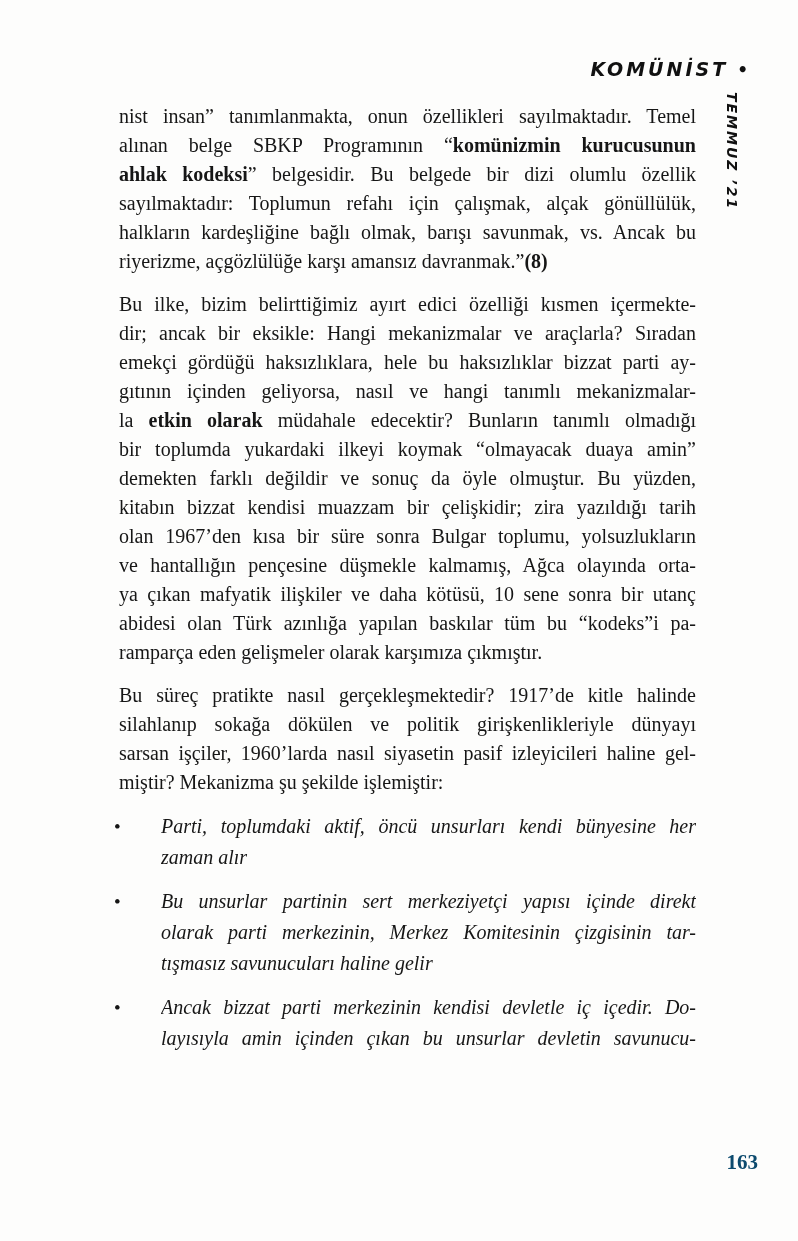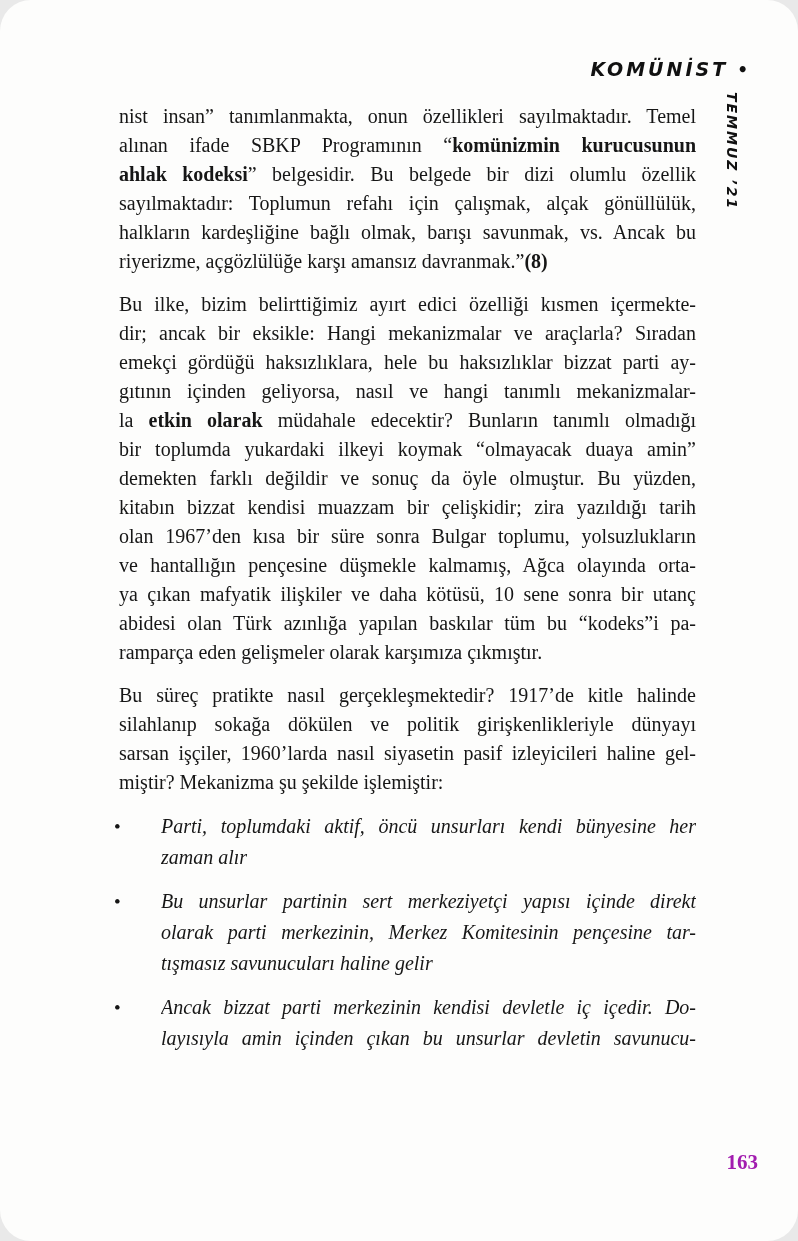--- a/index.html
+++ b/index.html
@@ -7,21 +7,20 @@
     width:798px;height:1241px;
     background:#e9e9e9;
     font-family:"Liberation Serif", serif;
   }
   .page{
     position:relative;
     width:798px;height:1241px;
     background:#fdfdfc;
     color:#161616;
     overflow:hidden;
-    border-radius:31px;
   }
   .header{
     position:absolute;
     top:58px;right:50px;
     font-family:"DejaVu Sans", sans-serif;
     font-style:italic;
     font-weight:bold;
     font-size:19px;
     letter-spacing:3px;
     white-space:nowrap;
@@ -78,38 +77,38 @@
   .bullet-item .line{
     line-height:31px;
     max-height:31px;
     font-style:italic;
   }
   .page-number{
     position:absolute;
     top:1150px;right:40px;
     font-size:21px;
     font-weight:bold;
-    color:#a21caf;
+    color:#0c4a6e;
   }
 </style>
 </head>
 <body>
 
 <div class="page">
 
   <div class="header">
     <span>KOMÜNİST</span><span class="dot">•</span>
   </div>
 
   <div class="margin-date">TEMMUZ ’21</div>
 
   <div class="body-text" id="body-content">
       <div class="para">
         <div class="line"><span>nist insan” tanımlanmakta, onun özellikleri sayılmaktadır. Temel</span></div>
-        <div class="line"><span>alınan ifade SBKP Programının “</span><span class="b">komünizmin kurucusunun</span></div>
+        <div class="line"><span>alınan belge SBKP Programının “</span><span class="b">komünizmin kurucusunun</span></div>
         <div class="line"><span class="b">ahlak kodeksi</span><span>” belgesidir. Bu belgede bir dizi olumlu özellik</span></div>
         <div class="line"><span>sayılmaktadır: Toplumun refahı için çalışmak, alçak gönüllülük,</span></div>
         <div class="line"><span>halkların kardeşliğine bağlı olmak, barışı savunmak, vs. Ancak bu</span></div>
         <div class="line last"><span>riyerizme, açgözlülüğe karşı amansız davranmak.”</span><span class="b">(8)</span></div>
       </div>
       <div class="para">
         <div class="line"><span>Bu ilke, bizim belirttiğimiz ayırt edici özelliği kısmen içermekte-</span></div>
         <div class="line"><span>dir; ancak bir eksikle: Hangi mekanizmalar ve araçlarla? Sıradan</span></div>
         <div class="line"><span>emekçi gördüğü haksızlıklara, hele bu haksızlıklar bizzat parti ay-</span></div>
         <div class="line"><span>gıtının içinden geliyorsa, nasıl ve hangi tanımlı mekanizmalar-</span></div>
@@ -133,21 +132,21 @@
         <div class="marker">•</div>
         <div class="bullet-text">
           <div class="line"><span>Parti, toplumdaki aktif, öncü unsurları kendi bünyesine her</span></div>
           <div class="line last"><span>zaman alır</span></div>
         </div>
       </div>
       <div class="bullet-item">
         <div class="marker">•</div>
         <div class="bullet-text">
           <div class="line"><span>Bu unsurlar partinin sert merkeziyetçi yapısı içinde direkt</span></div>
-          <div class="line"><span>olarak parti merkezinin, Merkez Komitesinin pençesine tar-</span></div>
+          <div class="line"><span>olarak parti merkezinin, Merkez Komitesinin çizgisinin tar-</span></div>
           <div class="line last"><span>tışmasız savunucuları haline gelir</span></div>
         </div>
       </div>
       <div class="bullet-item">
         <div class="marker">•</div>
         <div class="bullet-text">
           <div class="line"><span>Ancak bizzat parti merkezinin kendisi devletle iç içedir. Do-</span></div>
           <div class="line"><span>layısıyla amin içinden çıkan bu unsurlar devletin savunucu-</span></div>
         </div>
       </div>

